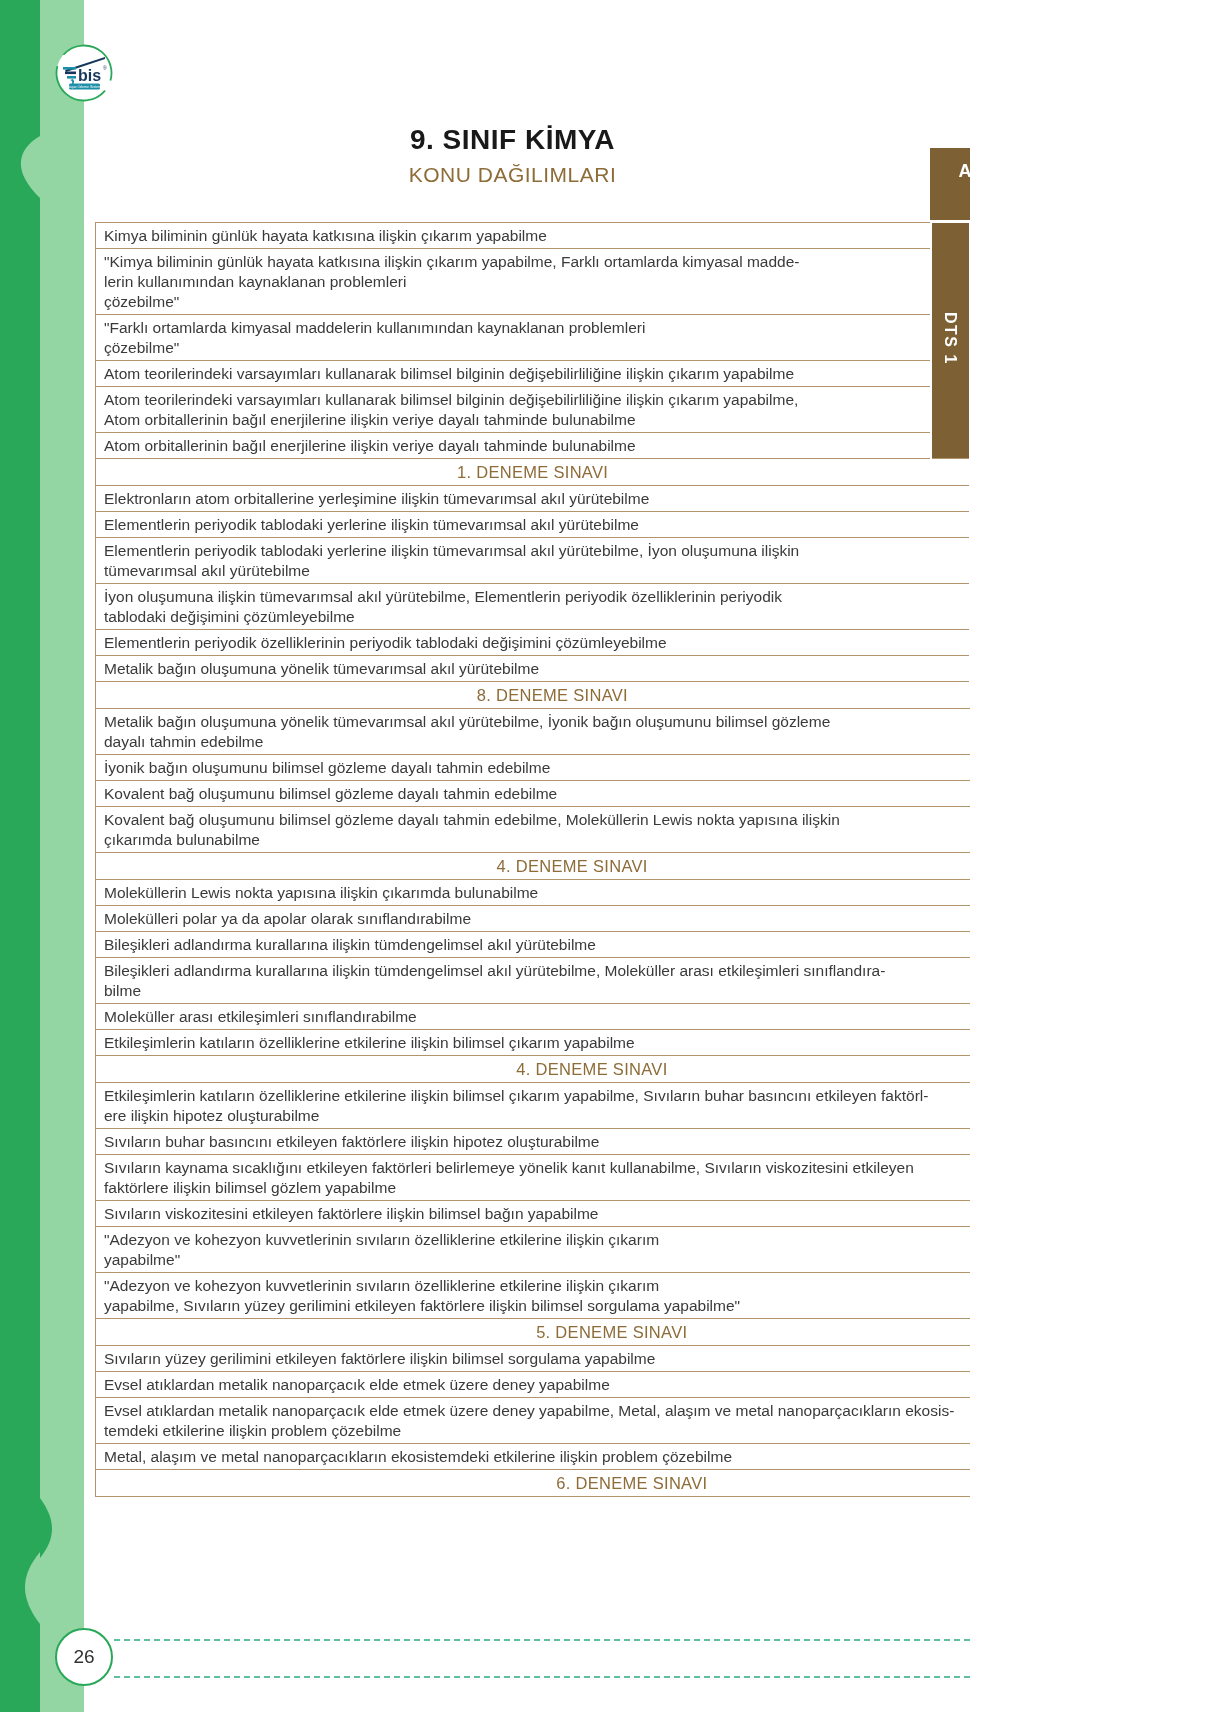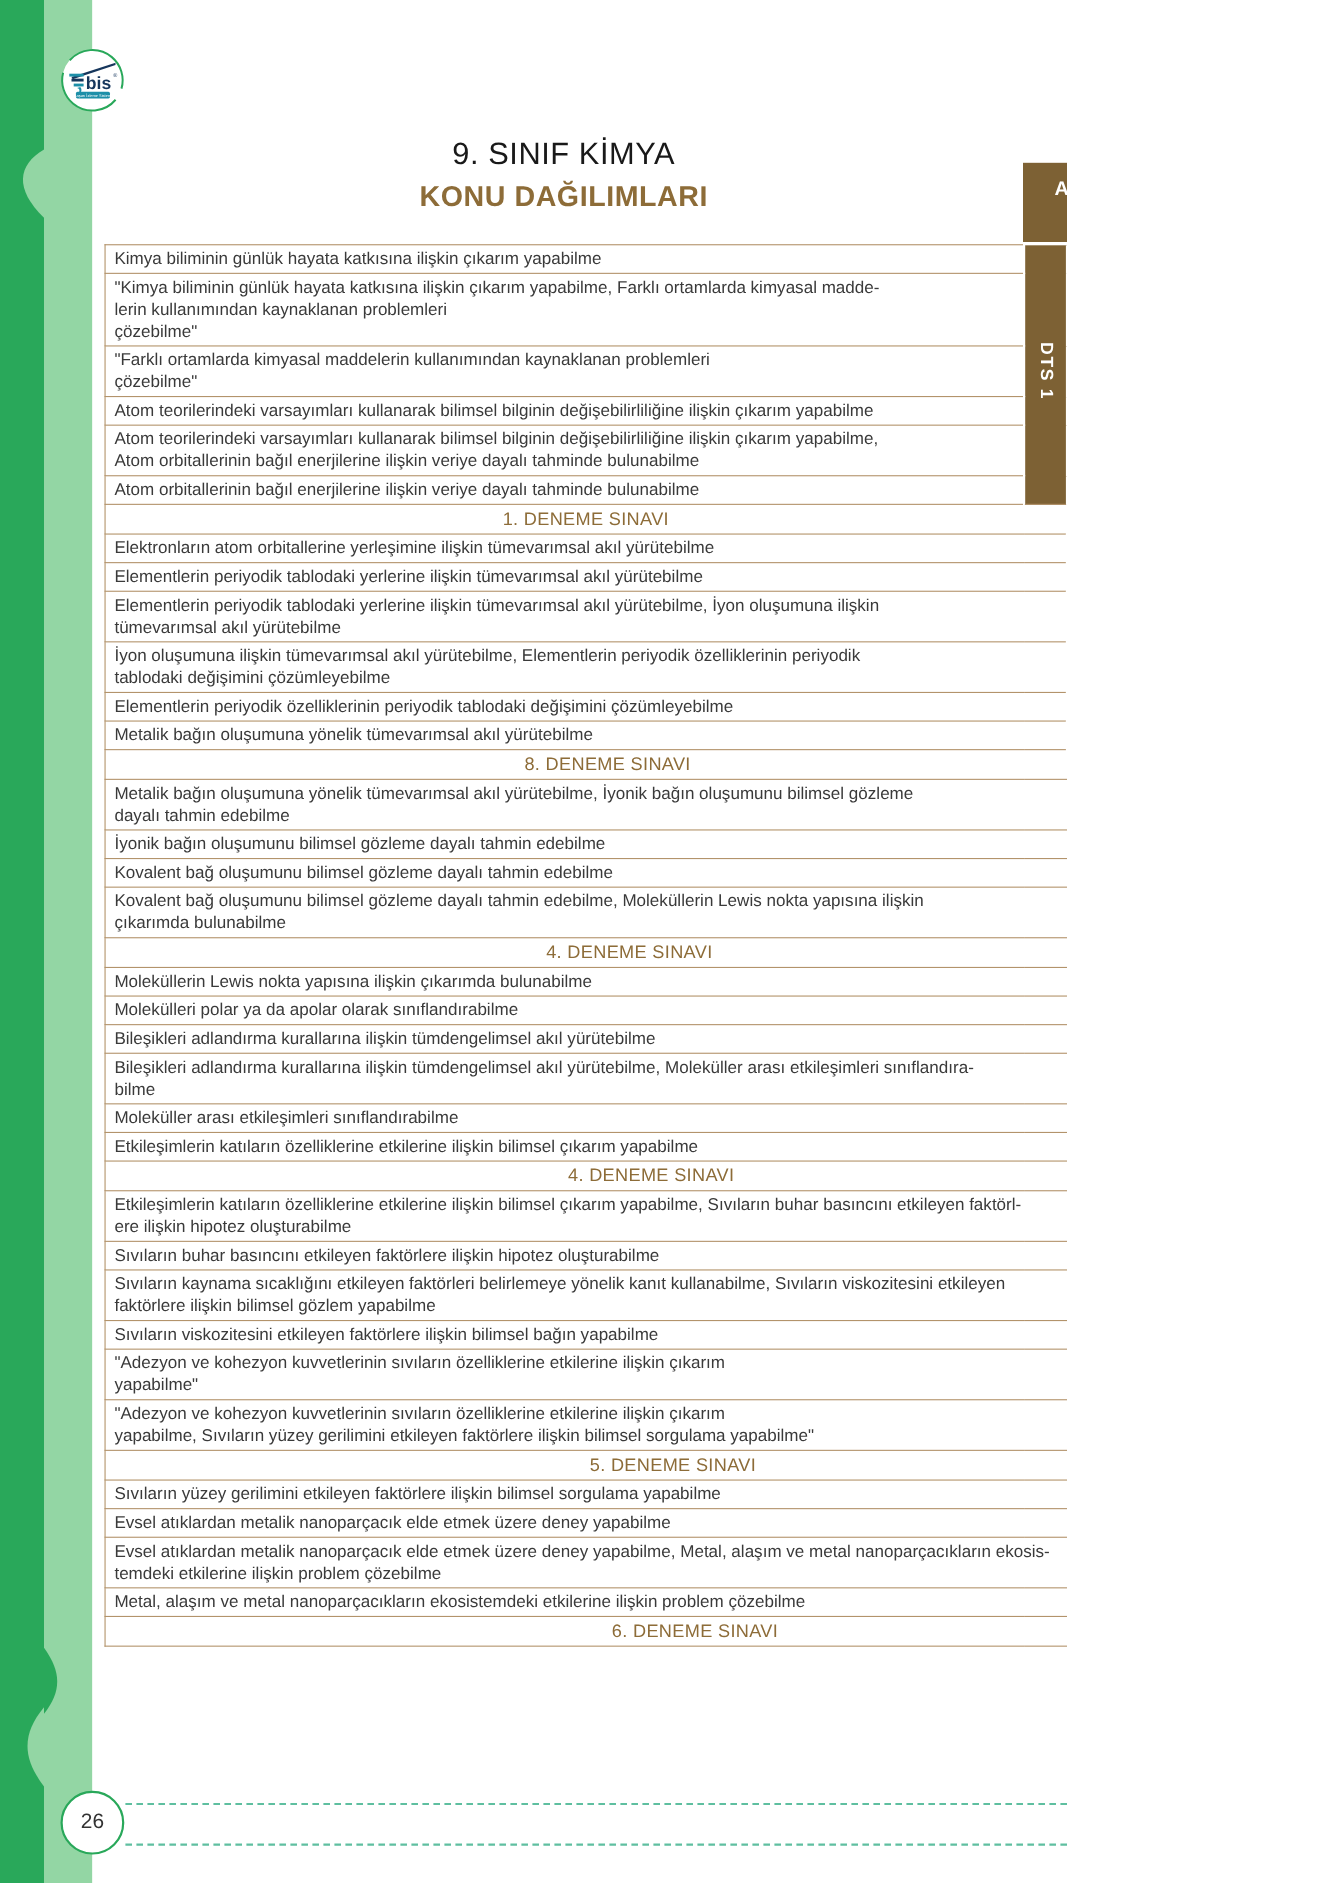--- a/index.html
+++ b/index.html
@@ -18,22 +18,22 @@
   *{box-sizing:border-box;}
   html,body{margin:0;padding:0;}
   body{font-family:"Liberation Sans",sans-serif;background:#fff;}
   .page{position:relative;width:970px;height:1712px;background:#fff;overflow:hidden;}
 
   .sidebar{position:absolute;left:0;top:0;width:84px;height:1712px;}
 
   .logo-circle{position:absolute;left:54px;top:43px;width:60px;height:60px;}
 
   .title-block{position:absolute;left:95px;top:124px;width:835px;text-align:center;}
-  .title-block h1{margin:0;font-size:28px;font-weight:normal;color:var(--title-color);letter-spacing:.5px;}
-  .title-block h2{margin:7px 0 0 0;font-size:26px;font-weight:bold;color:var(--exam-text);letter-spacing:.5px;}
+  .title-block h1{margin:0;font-size:28px;font-weight:bold;color:var(--title-color);letter-spacing:.5px;}
+  .title-block h2{margin:7px 0 0 0;font-size:21px;font-weight:normal;color:var(--exam-text);letter-spacing:.5px;}
 
   .exam-box{position:absolute;left:930px;top:148px;width:238px;height:72px;
     background:var(--brown-dark);color:#fff;font-weight:bold;font-size:18px;line-height:1.45;
     display:flex;flex-direction:row;align-items:center;justify-content:center;text-align:center;}
 
   table.topics{position:absolute;left:95px;top:222px;width:1073px;border-collapse:collapse;table-layout:fixed;}
   col.main{width:835px;}
   col.dts{width:39.6px;}
   td.topic{border:1.6px solid var(--tan-border);font-size:15.5px;line-height:20px;
     padding:2.5px 8px;color:var(--body-text);white-space:pre-line;vertical-align:middle;}

